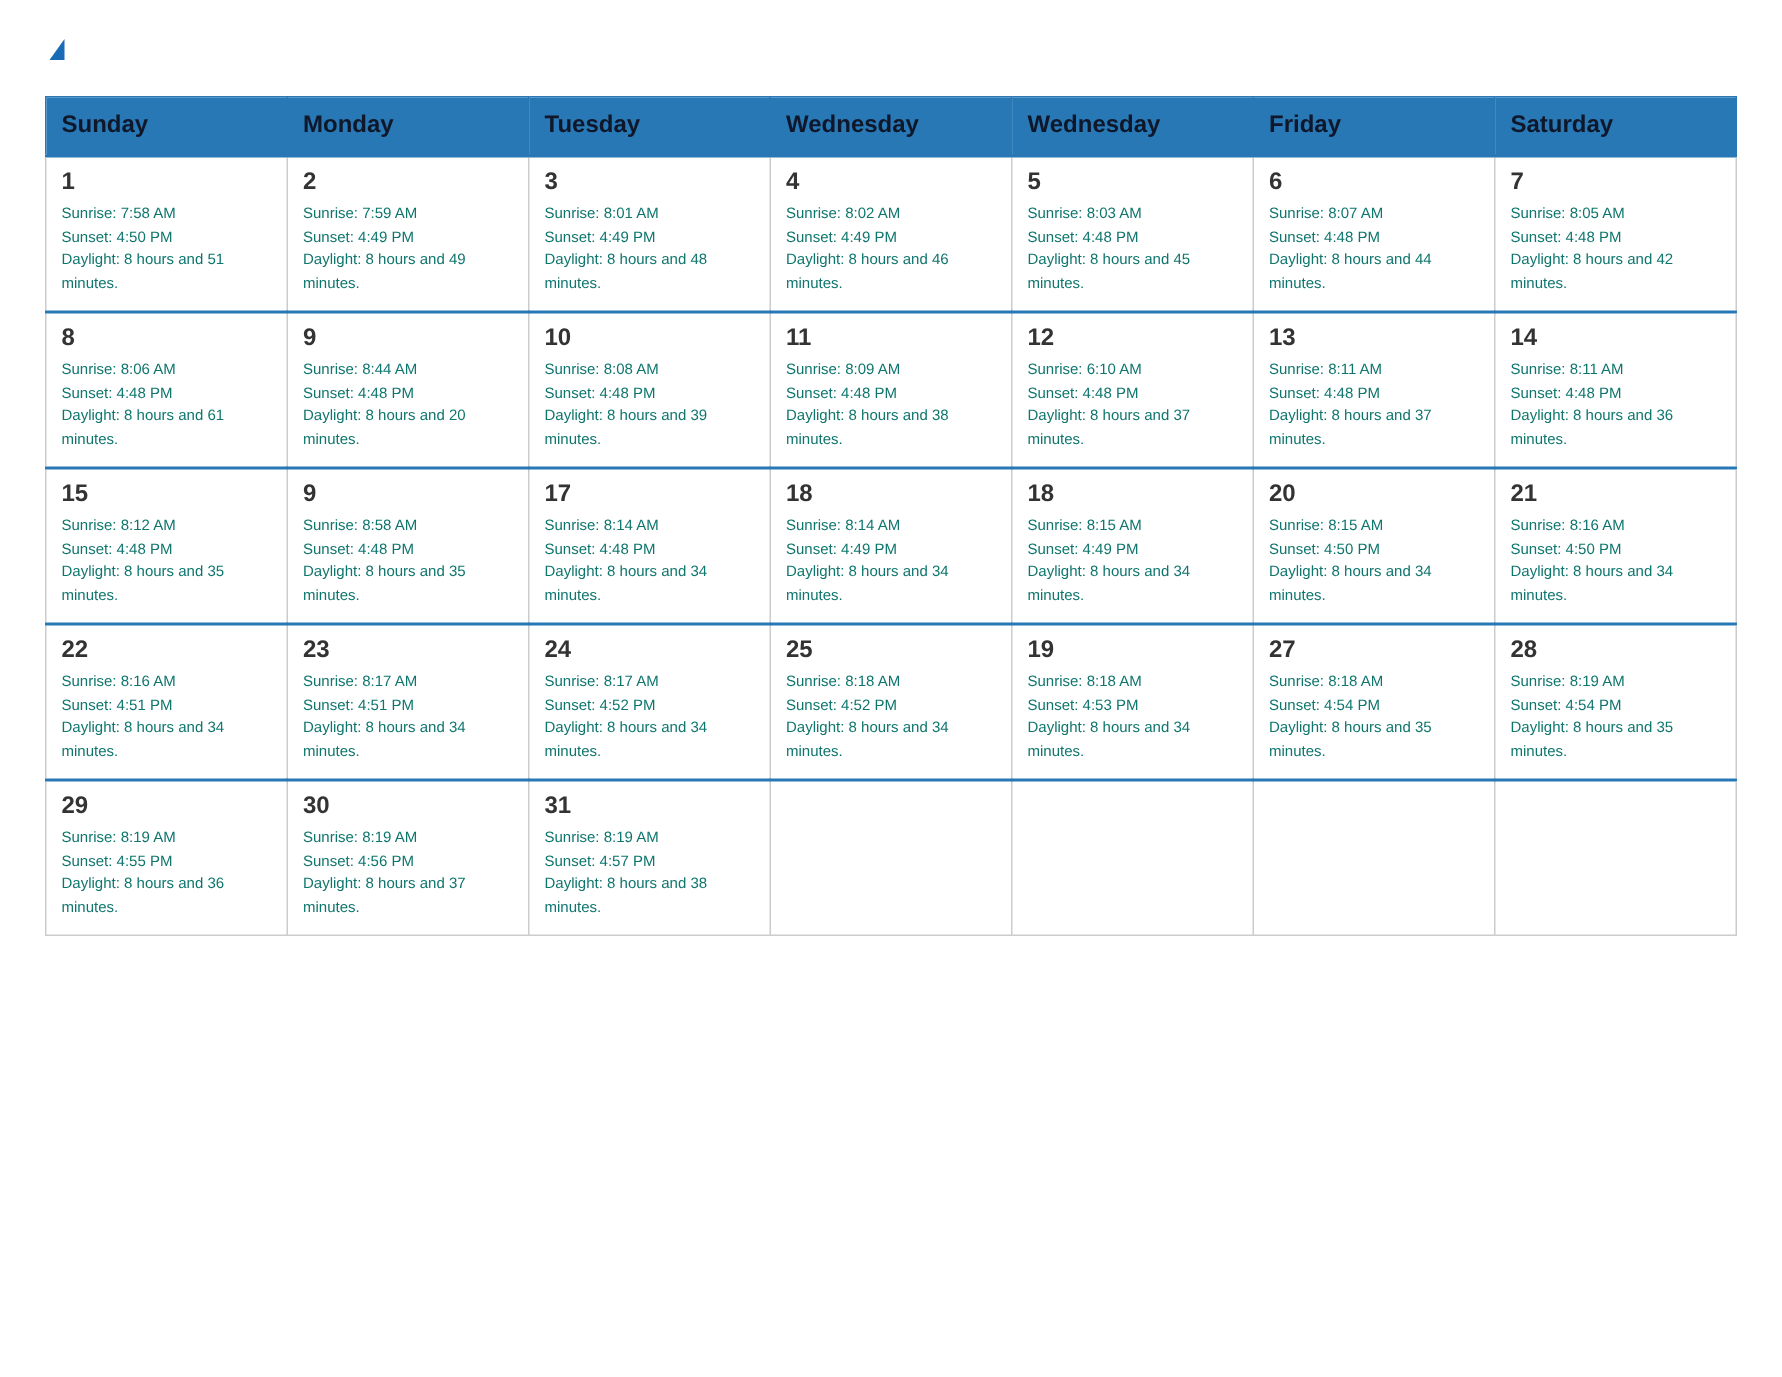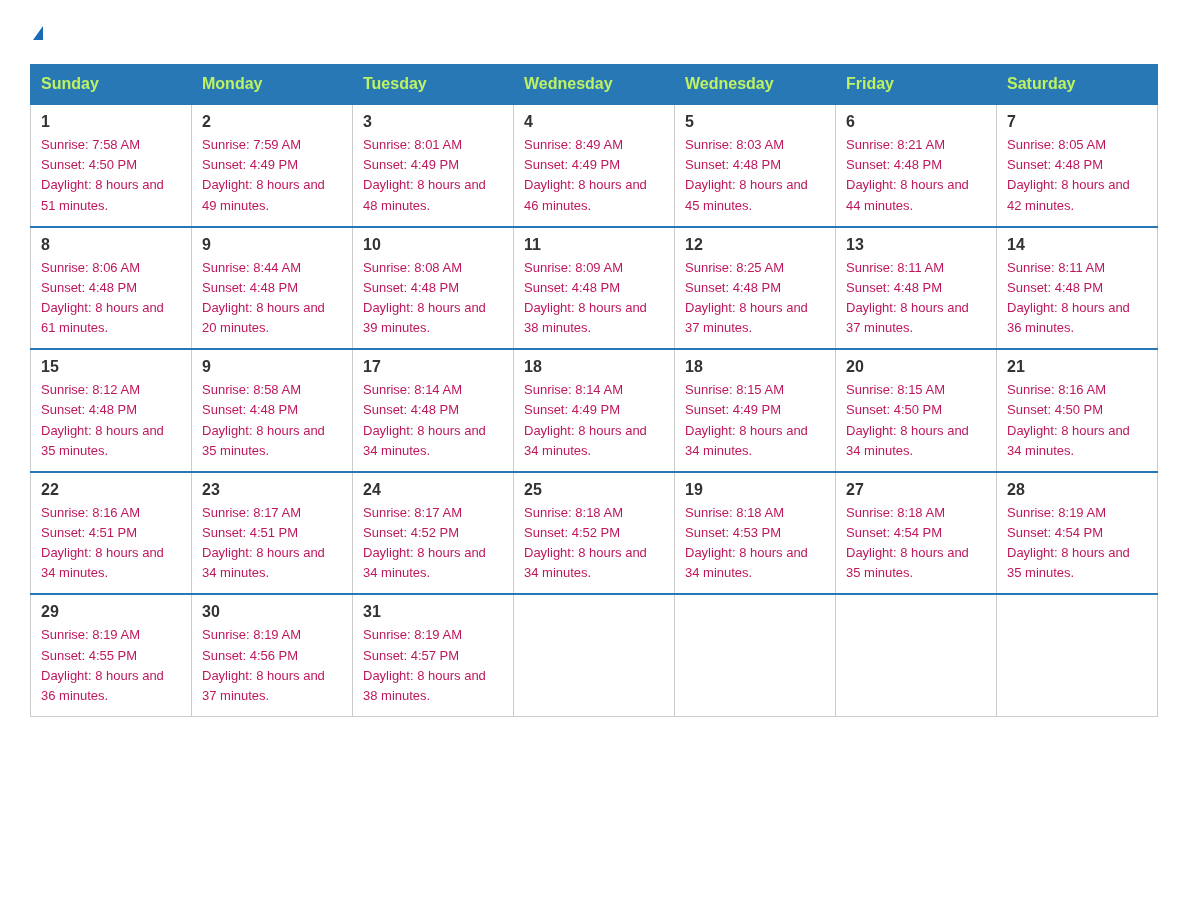--- a/index.html
+++ b/index.html
@@ -51,21 +51,21 @@
       font-size: 22px;
       color: #555;
       margin-top: 4px;
     }
     .calendar {
       width: 100%;
       border-collapse: collapse;
     }
     .calendar thead tr th {
       background-color: #2878b5;
-      color: #bef264;
+      color: #0f172a;
       padding: 10px 10px;
       font-size: 16px;
       font-weight: bold;
       text-align: left;
       border: 1px solid #2878b5;
     }
     .calendar tbody tr td {
       vertical-align: top;
       padding: 8px 10px 10px 10px;
       border: 1px solid #ccc;
@@ -74,23 +74,23 @@
       width: 14.28%;
       min-height: 90px;
     }
     .day-number {
       font-size: 16px;
       font-weight: bold;
       margin-bottom: 4px;
       display: block;
     }
     .day-info {
-      font-size: 13px;
+      font-size: 10px;
       line-height: 1.55;
-      color: #be185d;
+      color: #0f766e;
     }
     .calendar tbody tr {
       border-top: 2px solid #2878b5;
     }
     .empty-cell {
       background: #fff;
     }
   </style>
 </head>
 <body>
@@ -142,37 +142,37 @@
         <span class="day-number">3</span>
         <div class="day-info">
           <span>Sunrise: 8:01 AM</span><br>
           <span>Sunset: 4:49 PM</span><br>
           <span>Daylight: 8 hours and 48 minutes.</span>
         </div>
       </td>
         <td>
         <span class="day-number">4</span>
         <div class="day-info">
-          <span>Sunrise: 8:49 AM</span><br>
+          <span>Sunrise: 8:02 AM</span><br>
           <span>Sunset: 4:49 PM</span><br>
           <span>Daylight: 8 hours and 46 minutes.</span>
         </div>
       </td>
         <td>
         <span class="day-number">5</span>
         <div class="day-info">
           <span>Sunrise: 8:03 AM</span><br>
           <span>Sunset: 4:48 PM</span><br>
           <span>Daylight: 8 hours and 45 minutes.</span>
         </div>
       </td>
         <td>
         <span class="day-number">6</span>
         <div class="day-info">
-          <span>Sunrise: 8:21 AM</span><br>
+          <span>Sunrise: 8:07 AM</span><br>
           <span>Sunset: 4:48 PM</span><br>
           <span>Daylight: 8 hours and 44 minutes.</span>
         </div>
       </td>
         <td>
         <span class="day-number">7</span>
         <div class="day-info">
           <span>Sunrise: 8:05 AM</span><br>
           <span>Sunset: 4:48 PM</span><br>
           <span>Daylight: 8 hours and 42 minutes.</span>
@@ -208,21 +208,21 @@
         <span class="day-number">11</span>
         <div class="day-info">
           <span>Sunrise: 8:09 AM</span><br>
           <span>Sunset: 4:48 PM</span><br>
           <span>Daylight: 8 hours and 38 minutes.</span>
         </div>
       </td>
         <td>
         <span class="day-number">12</span>
         <div class="day-info">
-          <span>Sunrise: 8:25 AM</span><br>
+          <span>Sunrise: 6:10 AM</span><br>
           <span>Sunset: 4:48 PM</span><br>
           <span>Daylight: 8 hours and 37 minutes.</span>
         </div>
       </td>
         <td>
         <span class="day-number">13</span>
         <div class="day-info">
           <span>Sunrise: 8:11 AM</span><br>
           <span>Sunset: 4:48 PM</span><br>
           <span>Daylight: 8 hours and 37 minutes.</span>

